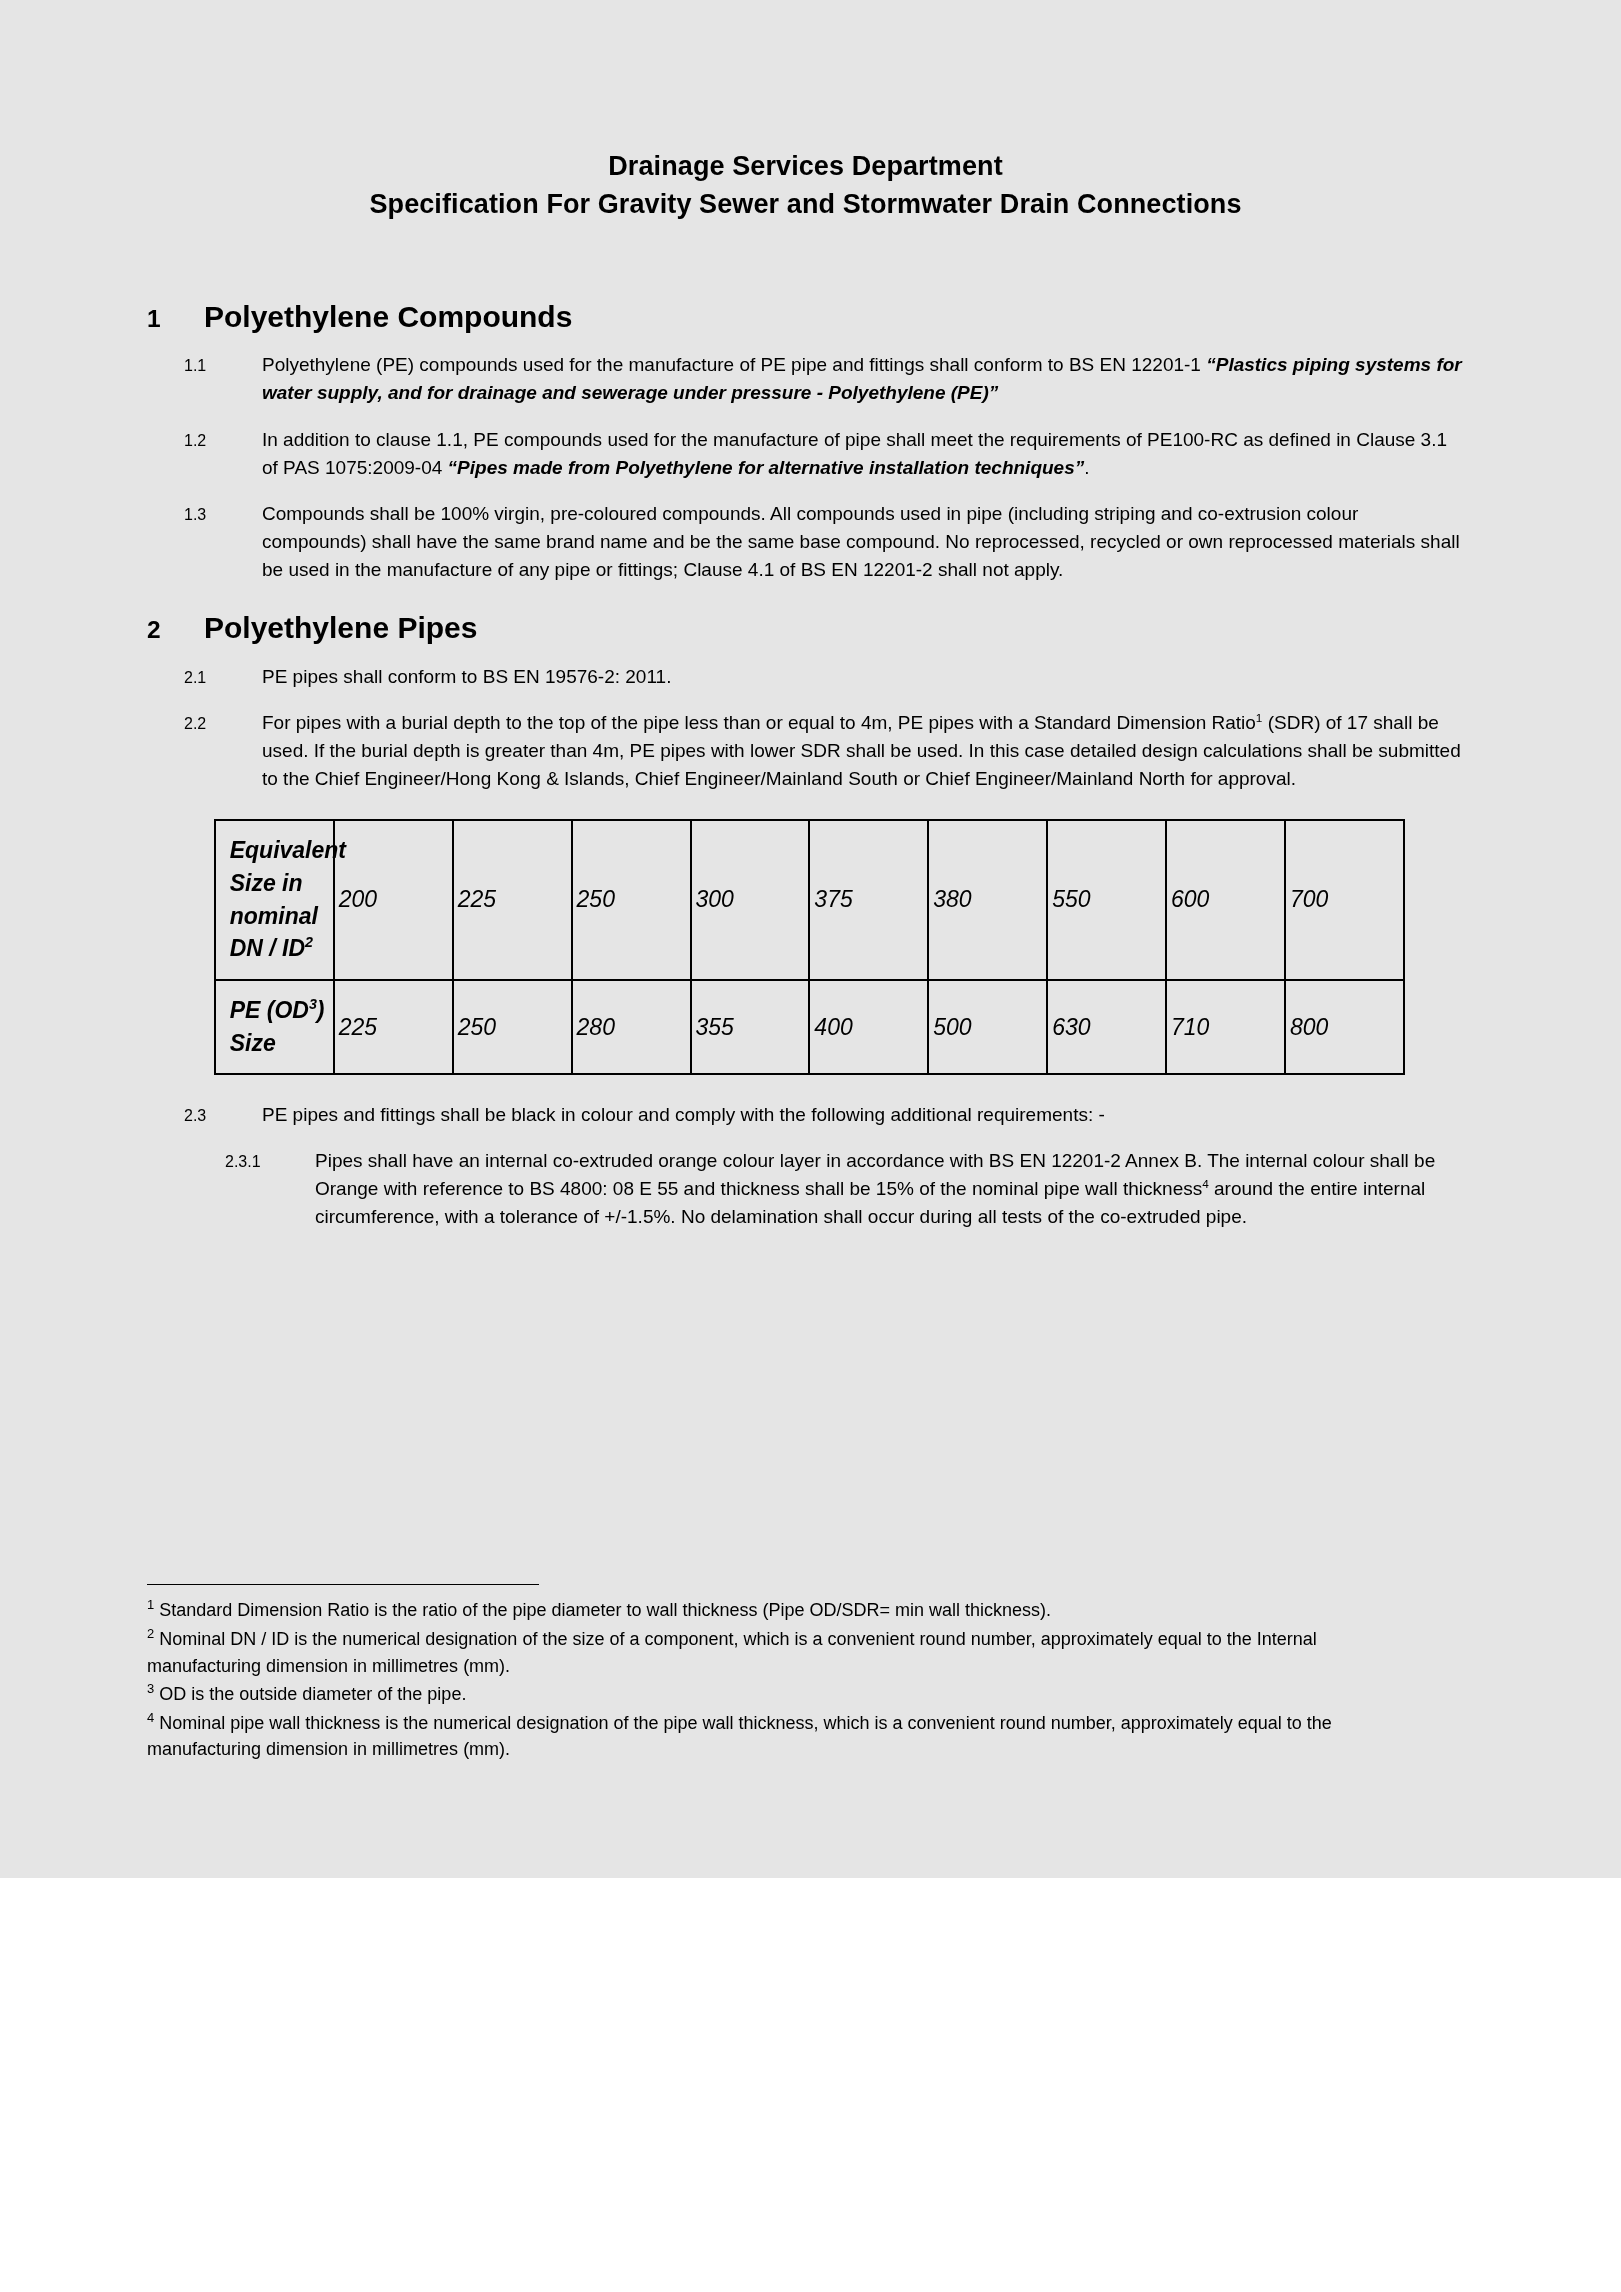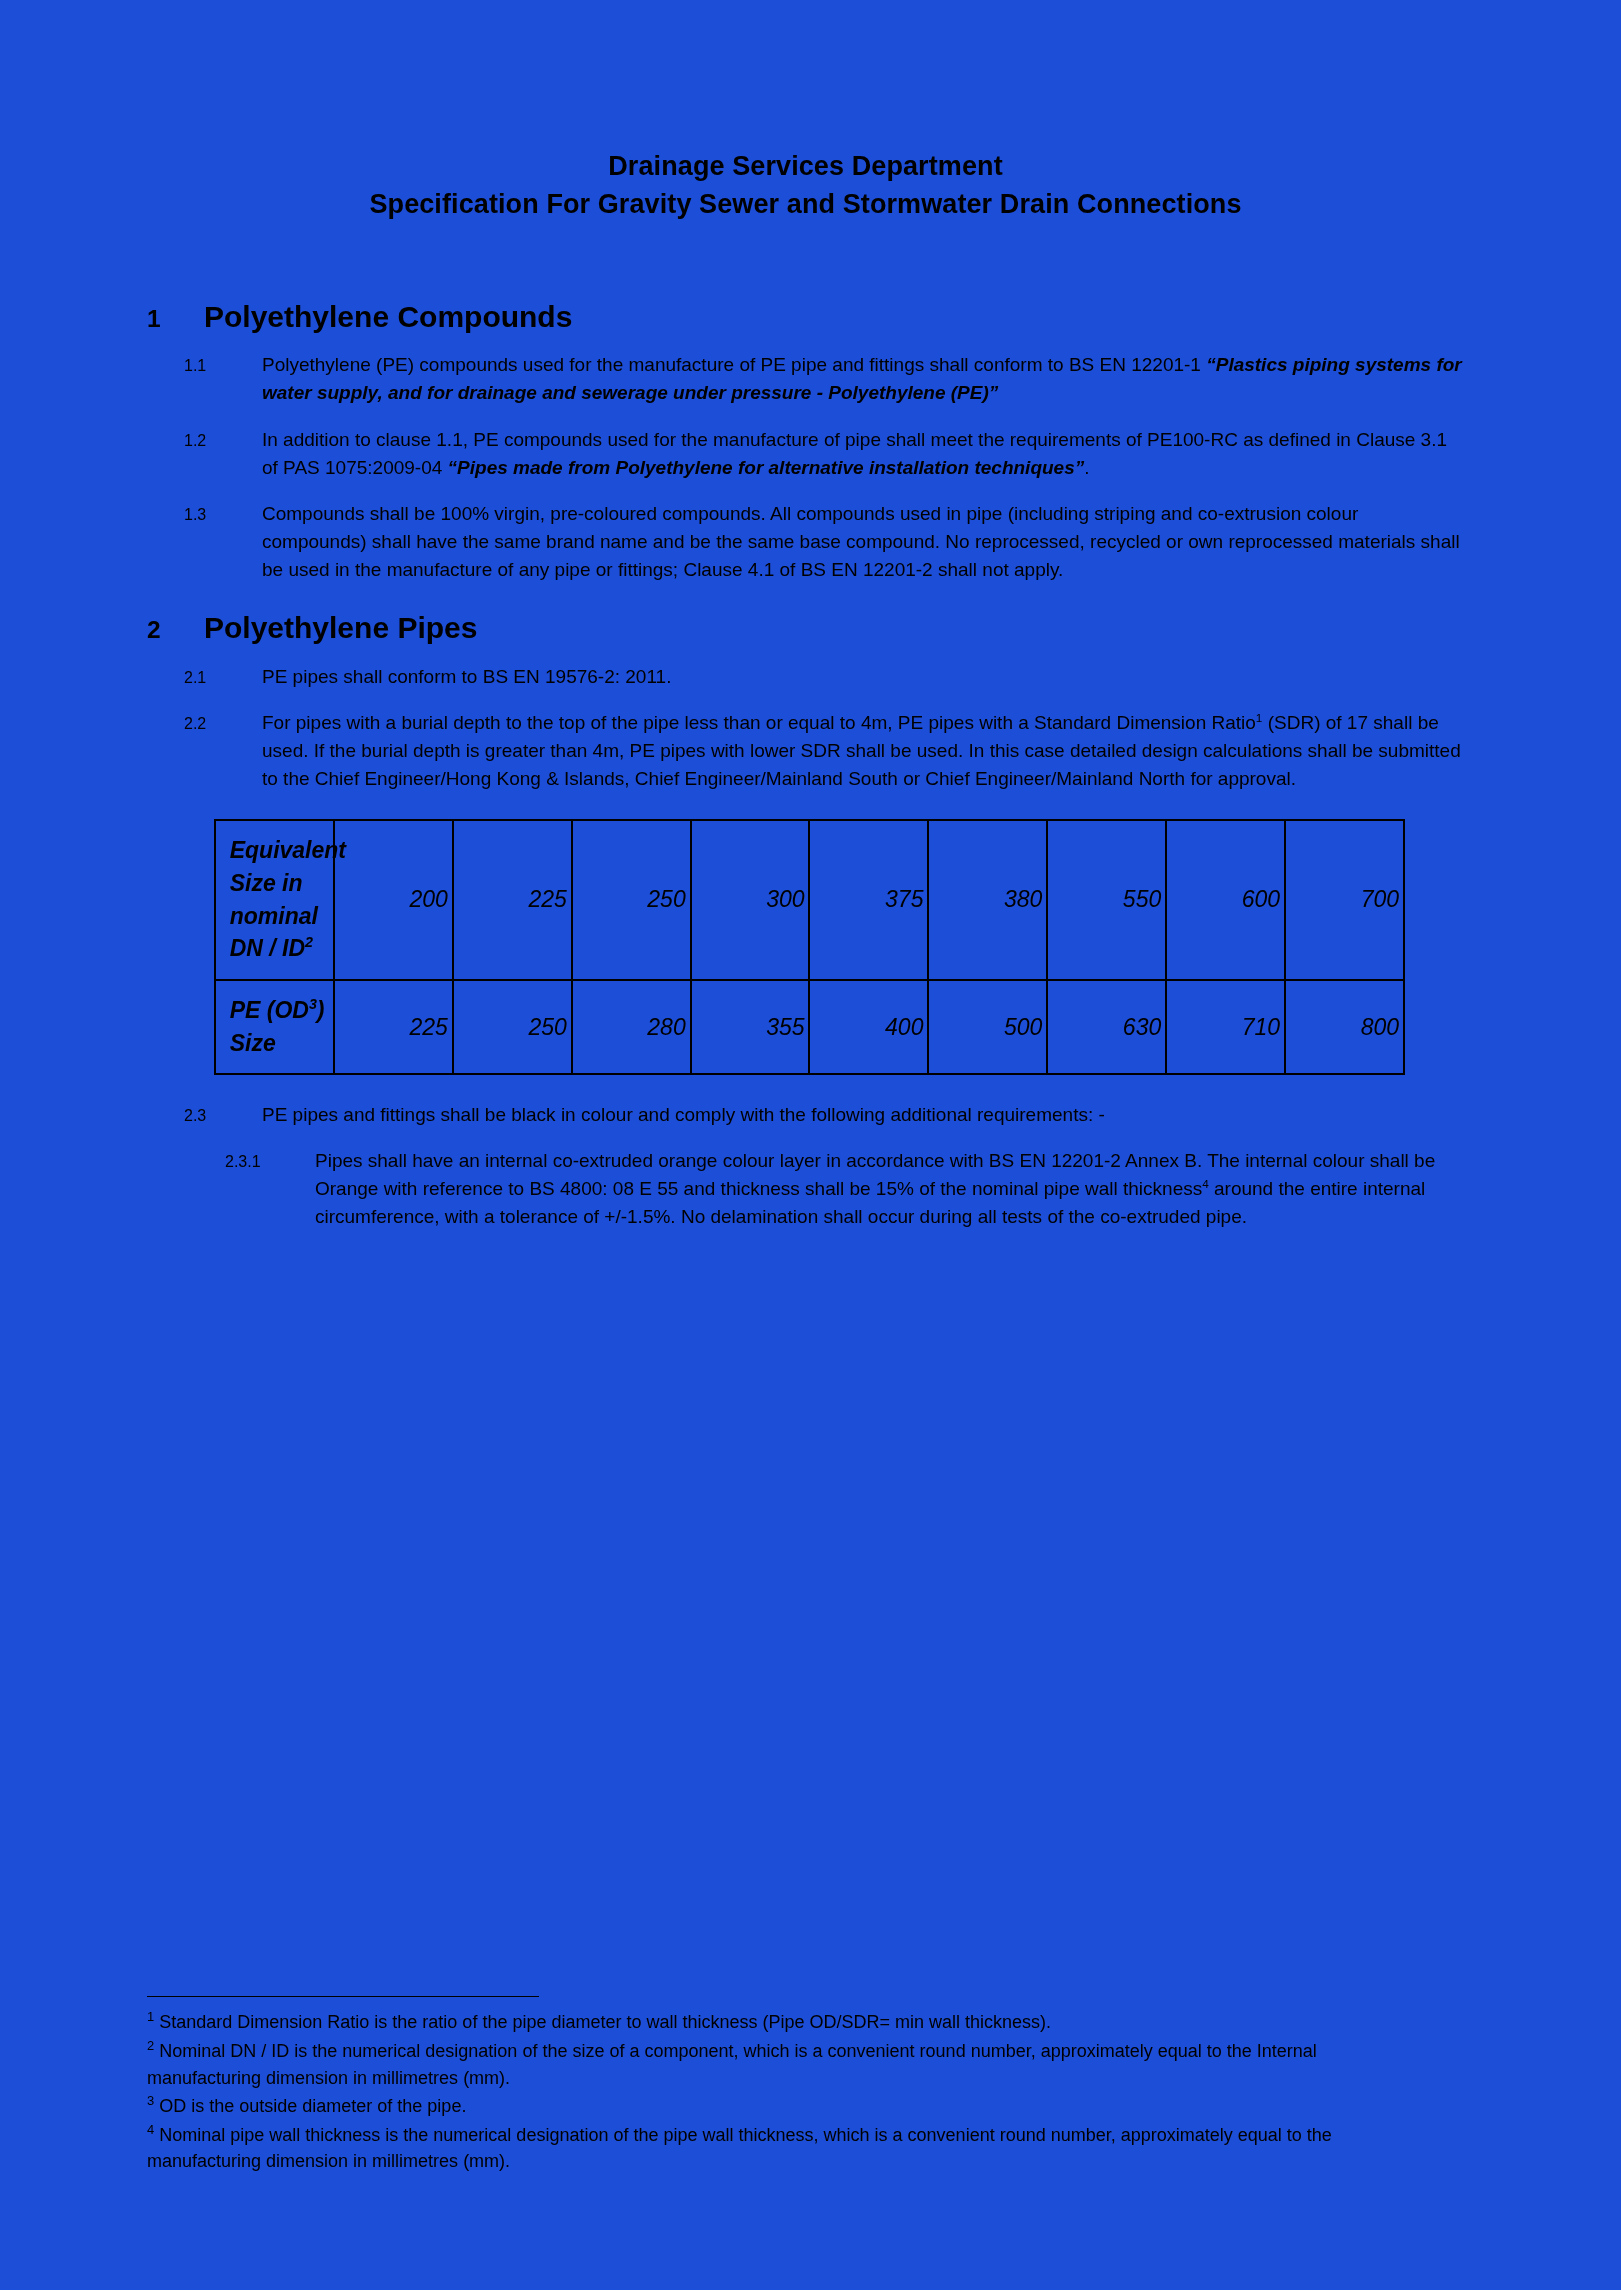--- a/index.html
+++ b/index.html
@@ -6,25 +6,25 @@
     margin: 0;
     padding: 0;
     background: #ffffff;
   }
   body {
     font-family: "Liberation Sans", sans-serif;
     color: #000000;
   }
   .page {
     width: 1621px;
-    height: 2290px;
+    height: 1878px;
     box-sizing: border-box;
     padding: 147px 157px 59px 147px;
     position: relative;
-    background: #1d4ed8;
+    background: #e5e5e5;
   }
   .title-block {
     text-align: center;
     margin-bottom: 76px;
   }
   .title-line {
     font-size: 27px;
     font-weight: bold;
     line-height: 1.42;
     letter-spacing: 0.1px;
@@ -85,21 +85,21 @@
   table.sizes {
     border-collapse: collapse;
     margin: 25.5px 0 25.5px 67px;
     width: 1191px;
     table-layout: fixed;
     font-style: italic;
   }
   table.sizes td {
     border: 2px solid #000000;
     font-size: 23px;
-    text-align: right;
+    text-align: left;
     vertical-align: middle;
     padding: 13.7px 3.9px;
     height: 57px;
   }
   table.sizes td.rowhead {
     text-align: left;
     font-weight: bold;
     padding-left: 13.7px;
     line-height: 1.42;
   }

